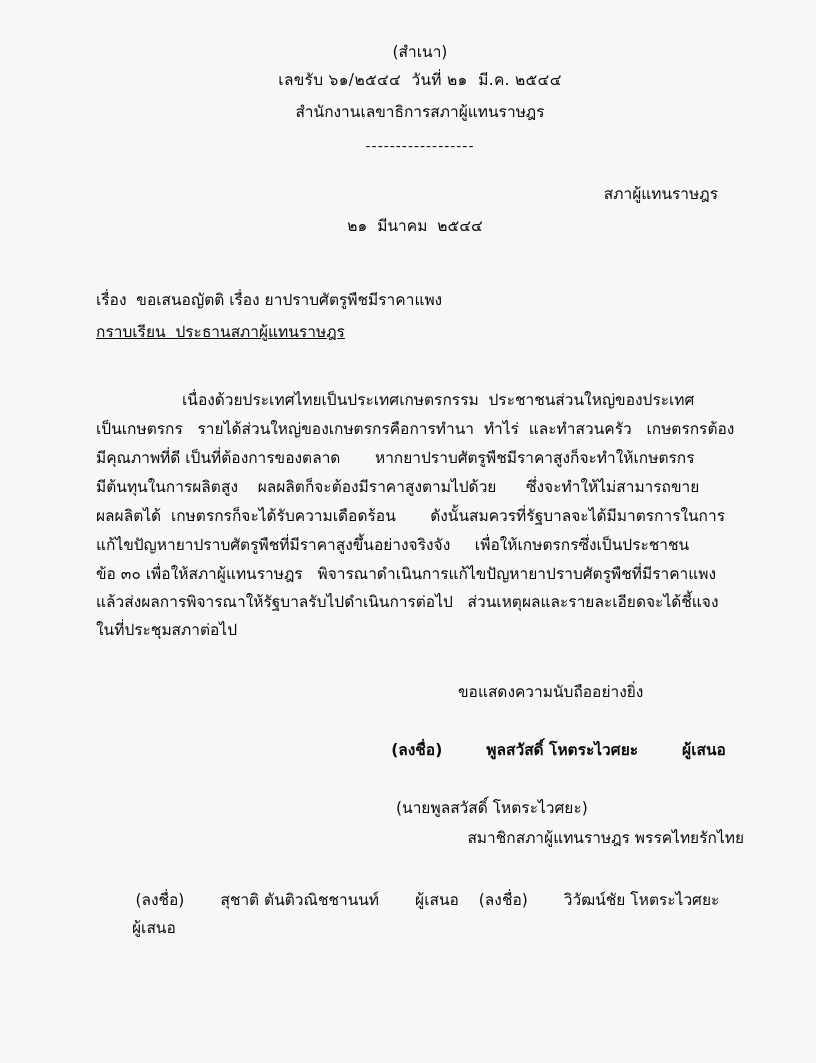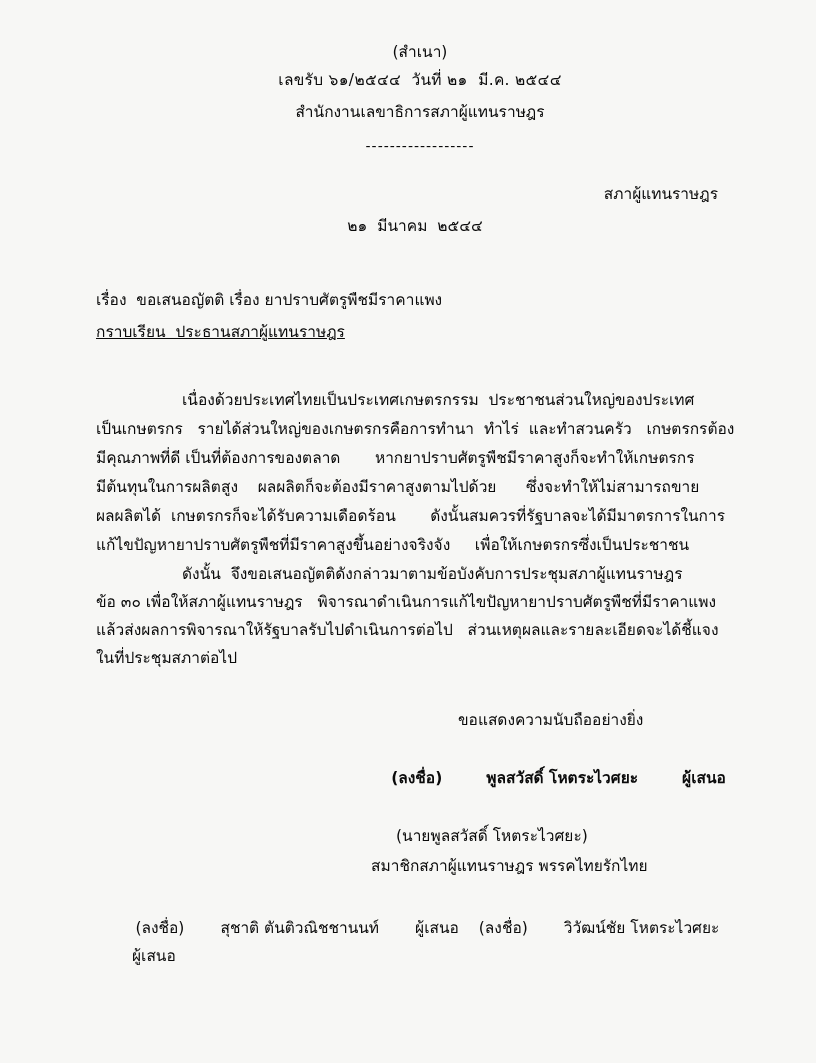--- a/index.html
+++ b/index.html
@@ -51,21 +51,21 @@
   .body-block    { margin-top: 40px; }
   .body-block .line { line-height: 29px; }
   .indent { display: inline-block; width: 86px; }
 
   .sign-block { margin-top: 34px; }
   .sp { display: inline-block; }
 
   .closing      { margin-left: 362px; }
   .sig1-row     { margin-top: 2px; margin-left: 252px; font-weight: bold; }
   .sig1-name    { margin-top: 2px; margin-left: 300px; }
-  .sig1-party   { margin-top: 2px; margin-left: 275px; }
+  .sig1-party   { margin-top: 2px; margin-left: 275px; text-align: right; }
 
   .sig2-row     { margin-top: 6px; margin-left: 0px; }
   .sig2-names   { margin-top: 2px; margin-left: 0px; }
   .gap-b { display: inline-block; width: 44px; }
   .gap-c { display: inline-block; width: 20px; }
   .gap-e { display: inline-block; width: 36px; }
 </style>
 </head>
 <body>
 
@@ -89,21 +89,20 @@
     <div class="body-block">
       <div class="line left"><span class="indent"></span><span>เนื่องด้วยประเทศไทยเป็นประเทศเกษตรกรรม  ประชาชนส่วนใหญ่ของประเทศ</span></div>
       <div class="line left">เป็นเกษตรกร   รายได้ส่วนใหญ่ของเกษตรกรคือการทำนา  ทำไร่  และทำสวนครัว   เกษตรกรต้อง</div>
       <div class="line left">มีคุณภาพที่ดี เป็นที่ต้องการของตลาด       หากยาปราบศัตรูพืชมีราคาสูงก็จะทำให้เกษตรกร</div>
       <div class="line left">มีต้นทุนในการผลิตสูง    ผลผลิตก็จะต้องมีราคาสูงตามไปด้วย      ซึ่งจะทำให้ไม่สามารถขาย</div>
       <div class="line left">ผลผลิตได้  เกษตรกรก็จะได้รับความเดือดร้อน       ดังนั้นสมควรที่รัฐบาลจะได้มีมาตรการในการ</div>
       <div class="line left">แก้ไขปัญหายาปราบศัตรูพืชที่มีราคาสูงขึ้นอย่างจริงจัง     เพื่อให้เกษตรกรซึ่งเป็นประชาชน</div>
     </div>
 
     <div>
-      <div class="line left"><span class="indent"></span><span>ดังนั้น  จึงขอเสนอญัตติดังกล่าวมาตามข้อบังคับการประชุมสภาผู้แทนราษฎร</span></div>
       <div class="line left">ข้อ ๓๐ เพื่อให้สภาผู้แทนราษฎร   พิจารณาดำเนินการแก้ไขปัญหายาปราบศัตรูพืชที่มีราคาแพง</div>
       <div class="line left">แล้วส่งผลการพิจารณาให้รัฐบาลรับไปดำเนินการต่อไป   ส่วนเหตุผลและรายละเอียดจะได้ชี้แจง</div>
       <div class="line left">ในที่ประชุมสภาต่อไป</div>
     </div>
 
     <div class="sign-block">
 
       <div class="line left closing">ขอแสดงความนับถืออย่างยิ่ง</div>
 
       <div class="line left sig1-row">

